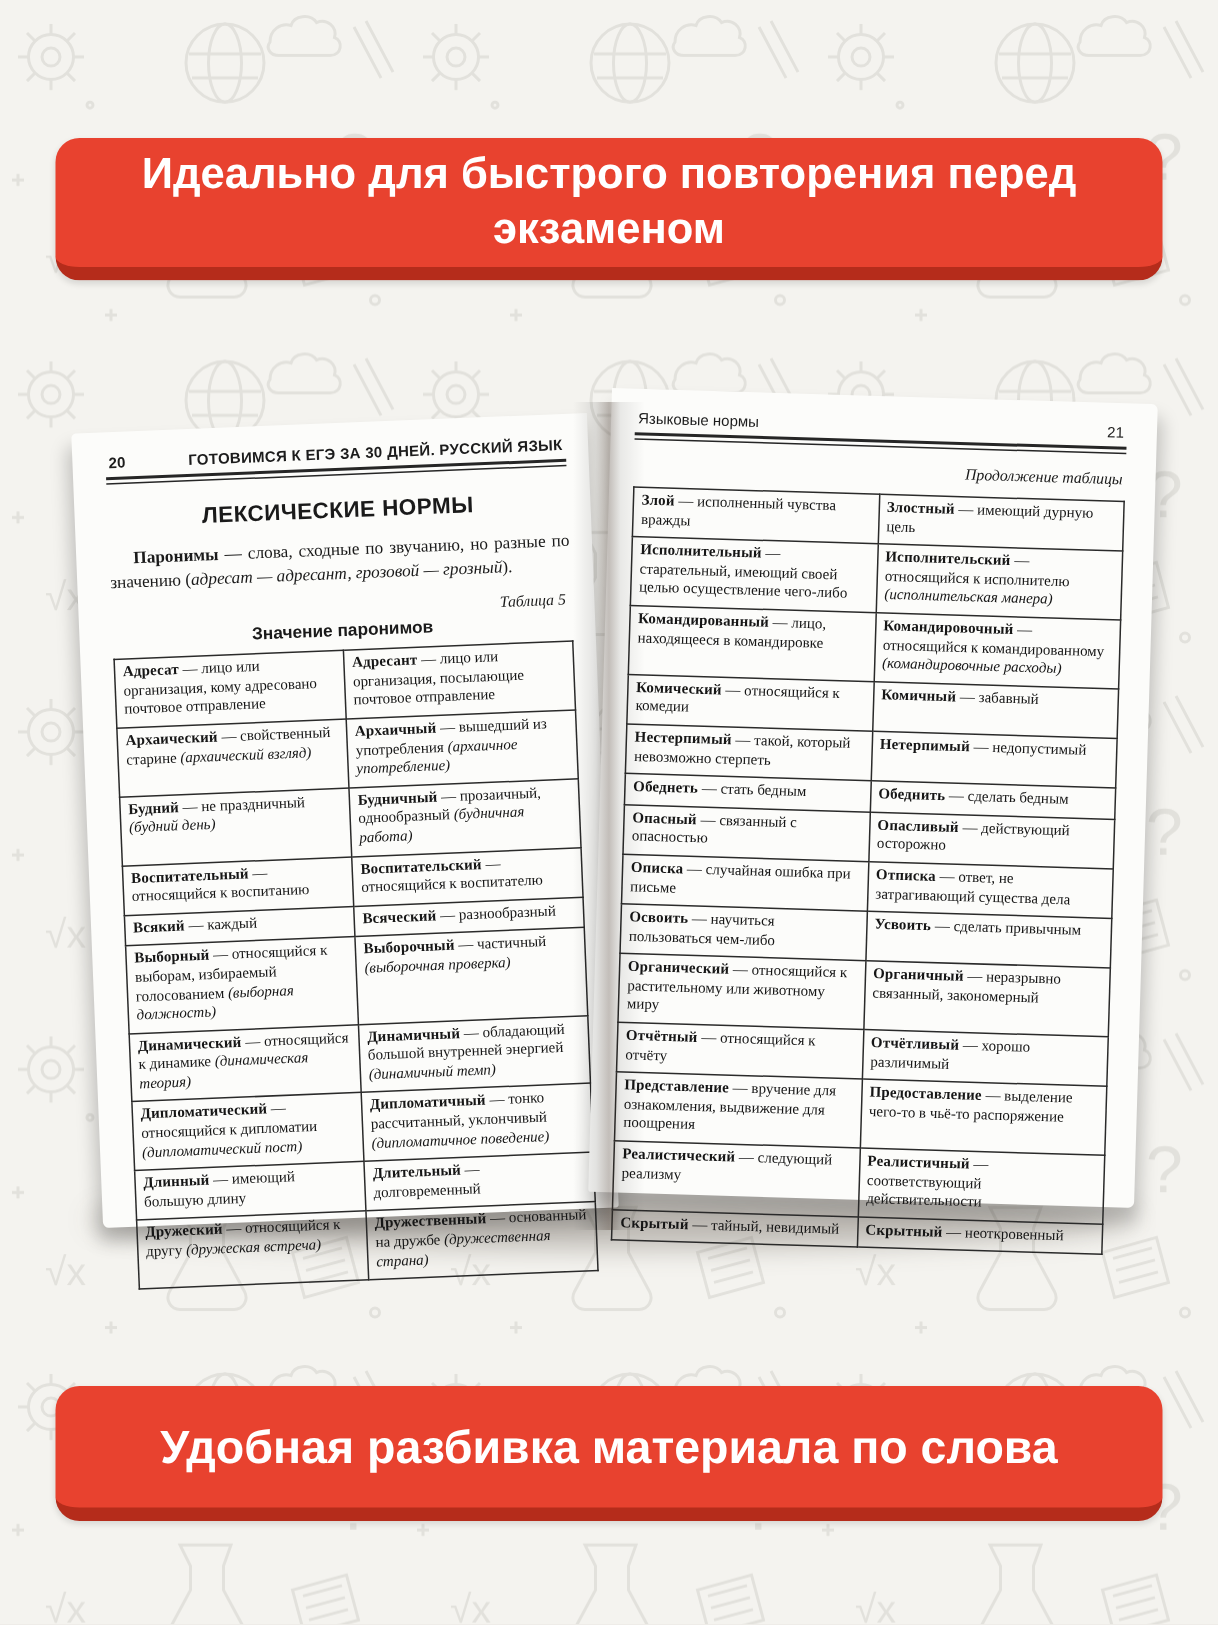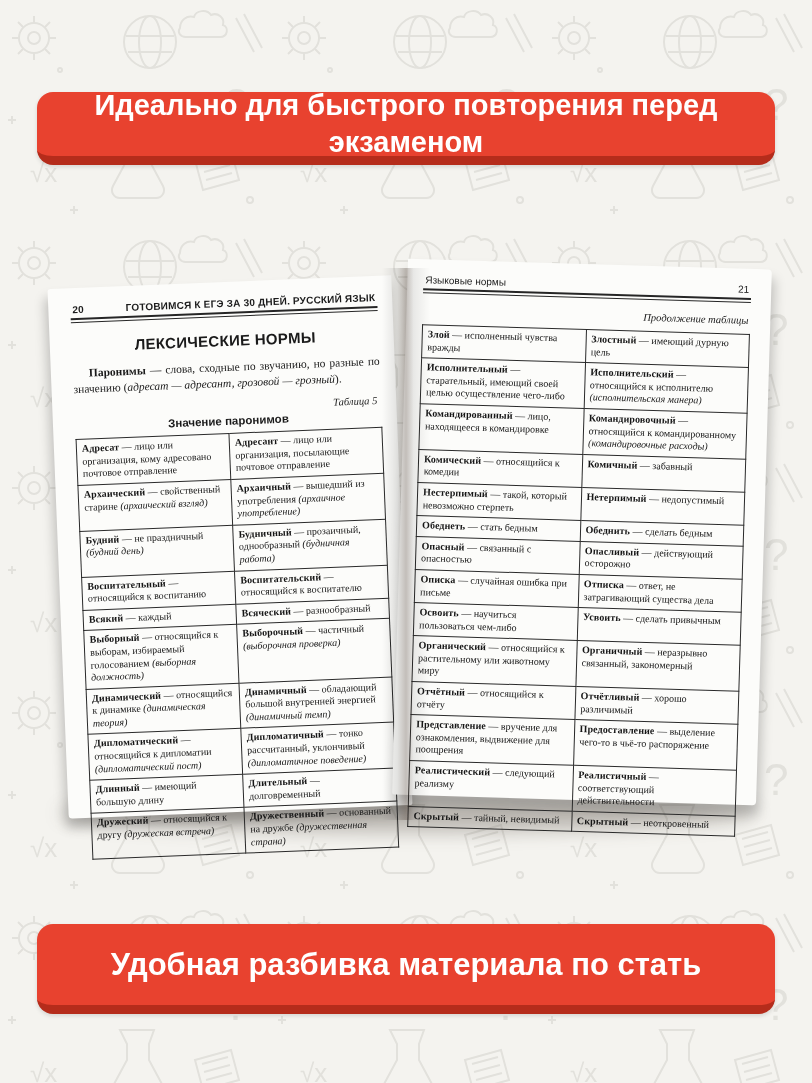--- a/index.html
+++ b/index.html
@@ -13,21 +13,21 @@
 
   
   .banner {
     position:absolute; left:37px; width:738px;
     background:#e8422f; border-radius:16px;
     border-bottom:9px solid #b52c1b;
     color:#ffffff; font-family:"Liberation Sans", sans-serif; font-weight:bold;
     display:flex; align-items:center; justify-content:center; text-align:center;
     box-shadow:0 2px 4px rgba(0,0,0,0.12);
   }
-  .banner-top { top:92px; height:73px; font-size:29px; line-height:1.28; }
+  .banner-top { top:92px; height:95px; font-size:29px; line-height:1.28; }
   .banner-top .banner-text { max-width:640px; }
   .banner-bottom { top:924px; height:90px; font-size:31px; }
 
   
   .book { position:absolute; left:46px; top:246px; width:726px; height:608px; }
   .book-shadow {
     position:absolute; left:14px; top:548px; width:696px; height:38px;
     background:rgba(60,50,40,0.30); border-radius:50%; filter:blur(9px);
   }
   .page {
@@ -248,16 +248,16 @@
               <td><b>Скрытный</b> — неоткровенный</td>
             </tr>
           </tbody>
       </table>
     </div>
 
     <div class="gutter"></div>
   </div>
 
   <div class="banner banner-bottom">
-    <div class="banner-text">Удобная разбивка материала по стать</div>
+    <div class="banner-text">Удобная разбивка материала по слова</div>
   </div>
 
 </div>
 
 </body></html>

